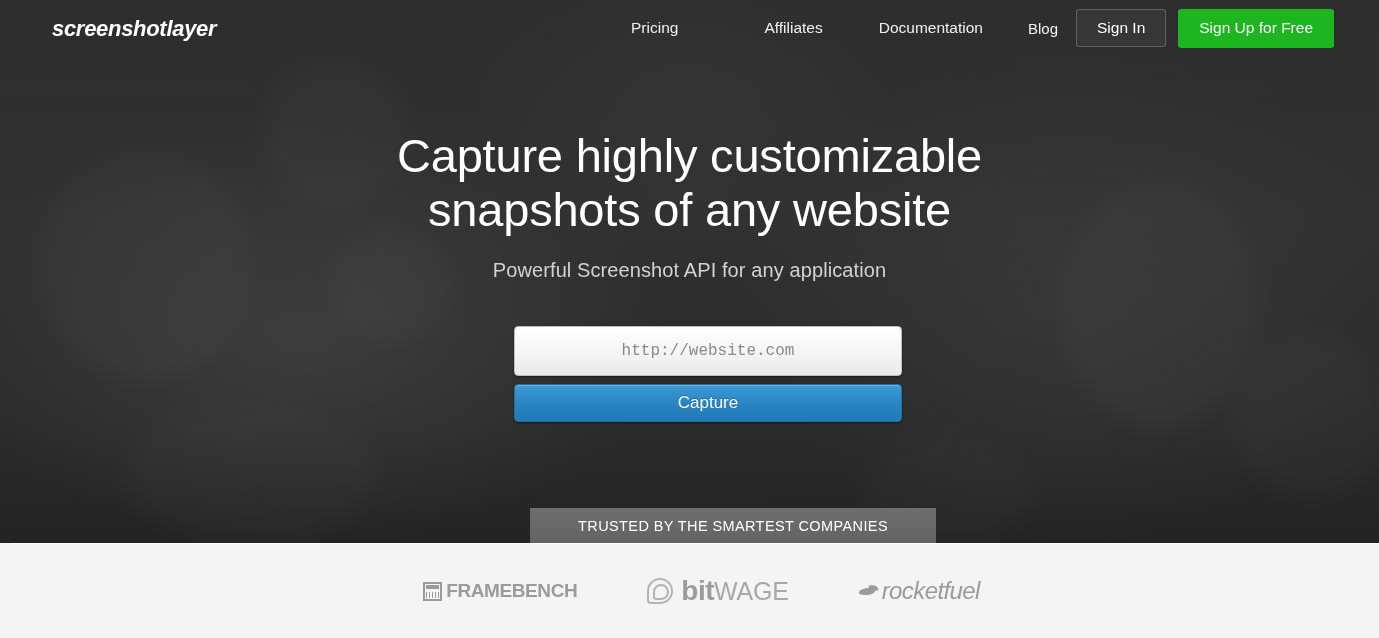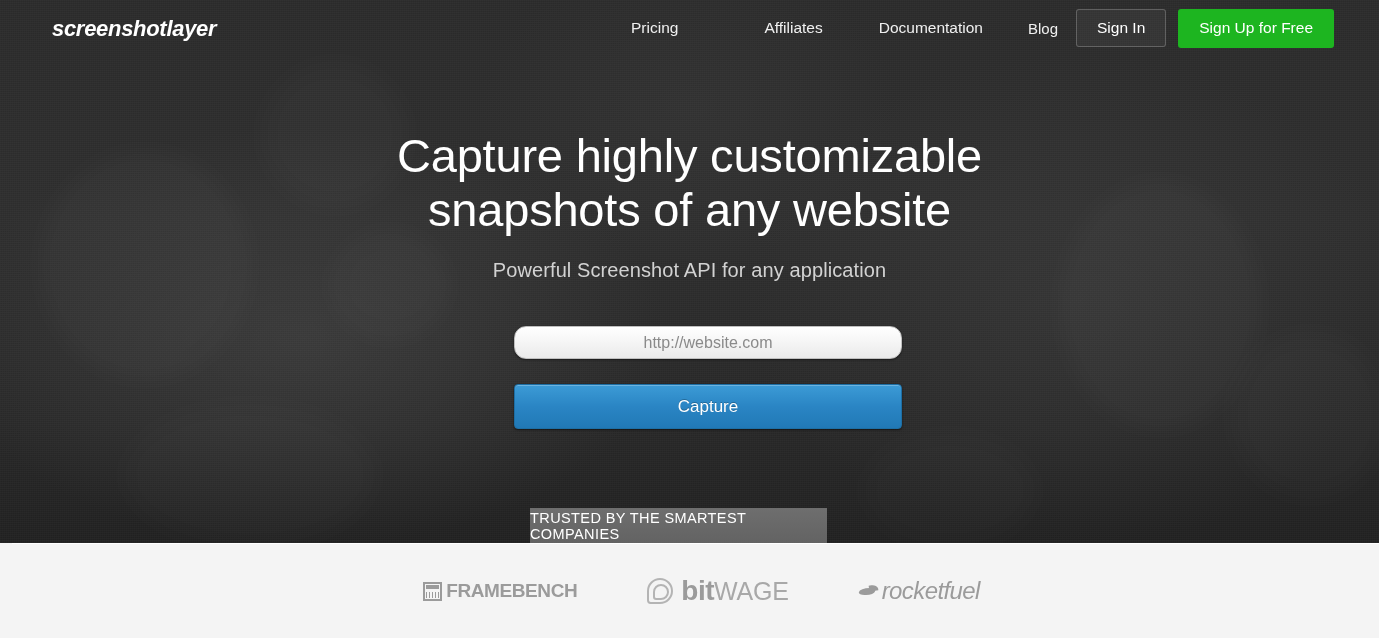--- a/index.html
+++ b/index.html
@@ -155,55 +155,55 @@
     font-size: 20px;
     color: #d2d2d2;
     letter-spacing: 0.1px;
   }
 
   .url-input {
     position: absolute;
     left: 514px;
     top: 326px;
     width: 388px;
-    height: 33px;
+    height: 50px;
     border: 1px solid #bfbfbf;
-    border-radius: 12px;
+    border-radius: 4px;
     background: linear-gradient(180deg, #ffffff 0%, #f6f6f6 45%, #eaeaea 100%);
     box-shadow: 0 1px 2px rgba(0,0,0,0.45), inset 0 1px 0 #ffffff;
     text-align: center;
     font-size: 16px;
     color: #7d7d7d;
-    font-family: Liberation Sans, sans-serif;
+    font-family: Liberation Mono, monospace;
     outline: none;
   }
   .url-input::placeholder { color: #8a8a8a; opacity: 1; }
 
   .capture-btn {
     position: absolute;
     left: 514px;
     top: 384px;
     width: 388px;
-    height: 45px;
+    height: 38px;
     border: 1px solid #1d6fa5;
     border-radius: 4px;
     background: linear-gradient(180deg, #3c9bd6 0%, #2a85c4 50%, #2179b6 100%);
     color: #ffffff;
     font-size: 17px;
     font-family: "Liberation Sans", sans-serif;
     cursor: pointer;
     box-shadow: 0 1px 2px rgba(0,0,0,0.5), inset 0 1px 0 rgba(255,255,255,0.25);
     text-shadow: 0 -1px 0 rgba(0,0,0,0.25);
   }
 
   .trusted-badge {
     position: absolute;
     left: 530px;
     top: 508px;
-    width: 297px;
+    width: 406px;
     height: 35px;
     background: linear-gradient(180deg, #6e6e6e 0%, #636363 100%);
     color: #ffffff;
     font-size: 14.5px;
     letter-spacing: 0.4px;
     display: flex;
     align-items: center;
     justify-content: center;
     z-index: 12;
   }

